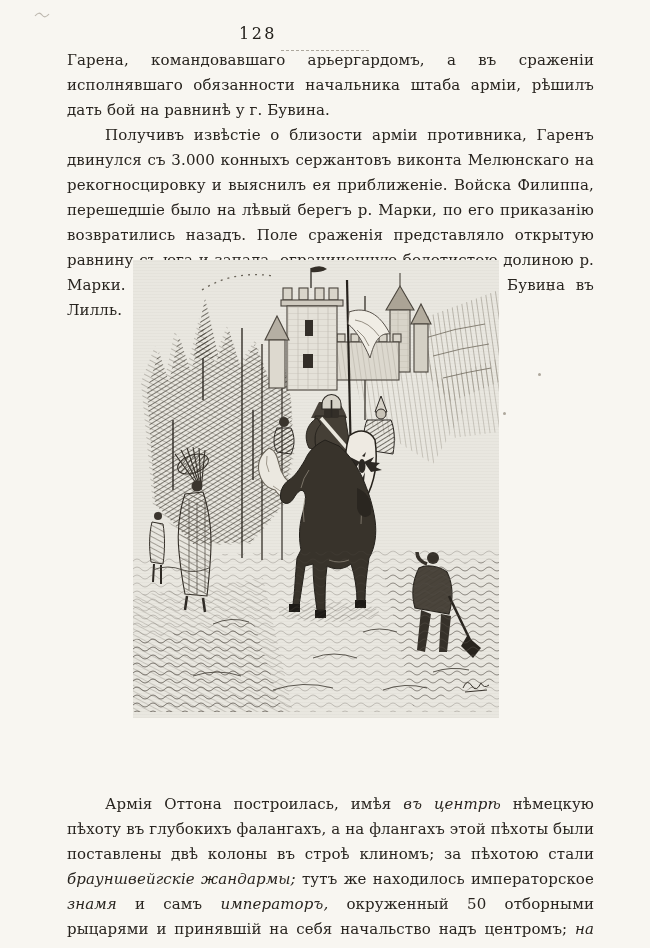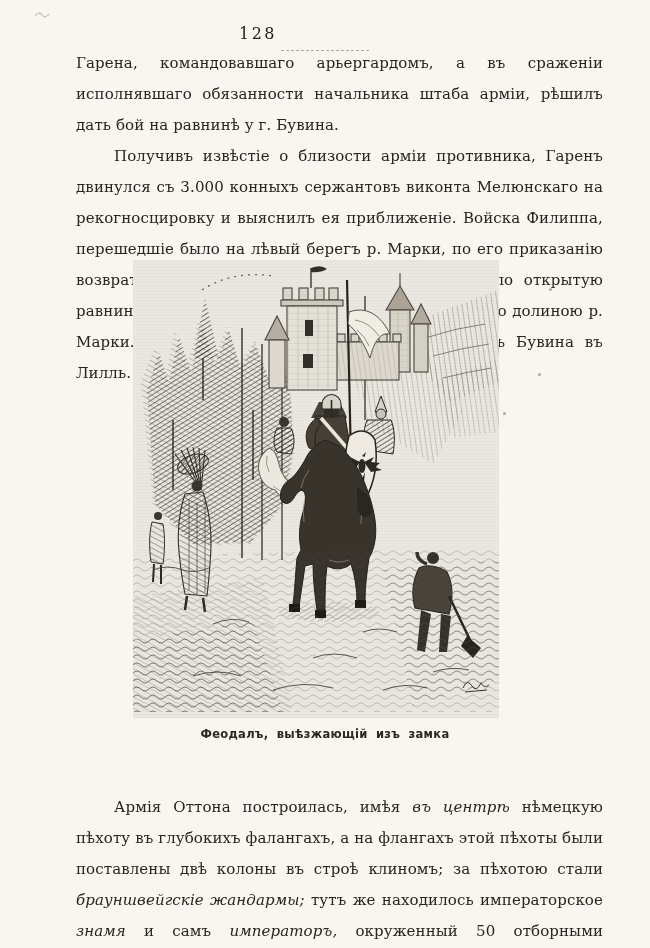--- a/index.html
+++ b/index.html
@@ -4,22 +4,22 @@
 <style>
   html,body{margin:0;padding:0;background:#f8f6f1;}
   .page{position:relative;width:650px;height:948px;background:#f8f6f1;overflow:hidden;
         font-family:"DejaVu Serif","Liberation Serif",serif;color:#28241f;}
   .page-number{position:absolute;top:24px;left:0;width:516px;text-align:center;
         font-size:16px;letter-spacing:2.5px;color:#23201b;}
   .page-number-rule{position:absolute;top:50px;left:281px;width:88px;height:0;
         border-top:1px dashed rgba(112,104,90,.55);}
   .scan-mark{position:absolute;top:4px;left:34px;opacity:.55;}
   .speck{position:absolute;width:3px;height:3px;border-radius:50%;background:#9b9487;opacity:.8;}
-  .text-block{position:absolute;left:76px;width:527px;text-align:justify;
-        font-size:15px;line-height:31px;letter-spacing:.1px;}
+  .text-block{position:absolute;left:67px;width:527px;text-align:justify;
+        font-size:15px;line-height:25px;letter-spacing:.1px;}
   .text-top{top:48px;}
   .text-bottom{top:756px;margin-top:36px;}
   .para{margin:0;padding:0;hyphens:manual;}
   .para.indent{text-indent:38px;}
   .para i{font-style:italic;}
   .plate{position:absolute;left:133px;top:260px;width:366px;height:458px;margin:0;
         background:#e9e7e0;
         background-image:repeating-linear-gradient(0deg, rgba(90,84,72,.03) 0 1px, transparent 1px 3px);}
   .plate svg{display:block;}
   .caption{position:absolute;top:727px;left:0;width:650px;text-align:center;
@@ -216,19 +216,18 @@
         <ellipse cx="196" cy="352" rx="50" ry="10" fill="url(#hatchDark)" opacity="0.35"></ellipse>
         <path d="M20 310 q14 -6 30 0 q12 4 26 -2 M180 398 q20 -8 44 0 M140 430 q30 -10 60 -2 M230 372 q16 -6 34 0 M60 416 q24 -8 48 0 M300 412 q18 -6 36 -2 M80 364 q18 -8 36 -2 M250 430 q22 -8 44 -2" stroke="#4a453d" stroke-width="0.9" fill="none"></path>
       </g>
 
       <g>
         <path d="M330 428 q4 -10 9 -2 q4 7 9 -3 q3 6 8 2 M332 432 l22 -2" stroke="#3a352e" stroke-width="1" fill="none"></path>
       </g>
     </svg>
   </figure>
 
-  <figcaption class="caption">Феодалъ, выѣзжающій изъ замка</figcaption>
 
   <div class="text-block text-bottom">
       <p class="para indent"><span>Армія Оттона построилась, имѣя </span><i>въ центрѣ</i><span> нѣмецкую пѣхоту въ глубокихъ фалангахъ, а на флангахъ этой пѣхоты были постав­лены двѣ колоны въ строѣ клиномъ; за пѣхотою стали </span><i>брауншвейг­скіе жандармы;</i><span> тутъ же находилось императорское </span><i>знамя</i><span> и самъ </span><i>императоръ,</i><span> окруженный 50 отборными рыцарями и принявшій на себя начальство надъ центромъ; </span><i>на правомъ крылѣ</i><span> подъ начальствомъ</span></p>
     </div>
 
 </div>
 
 </body></html>

